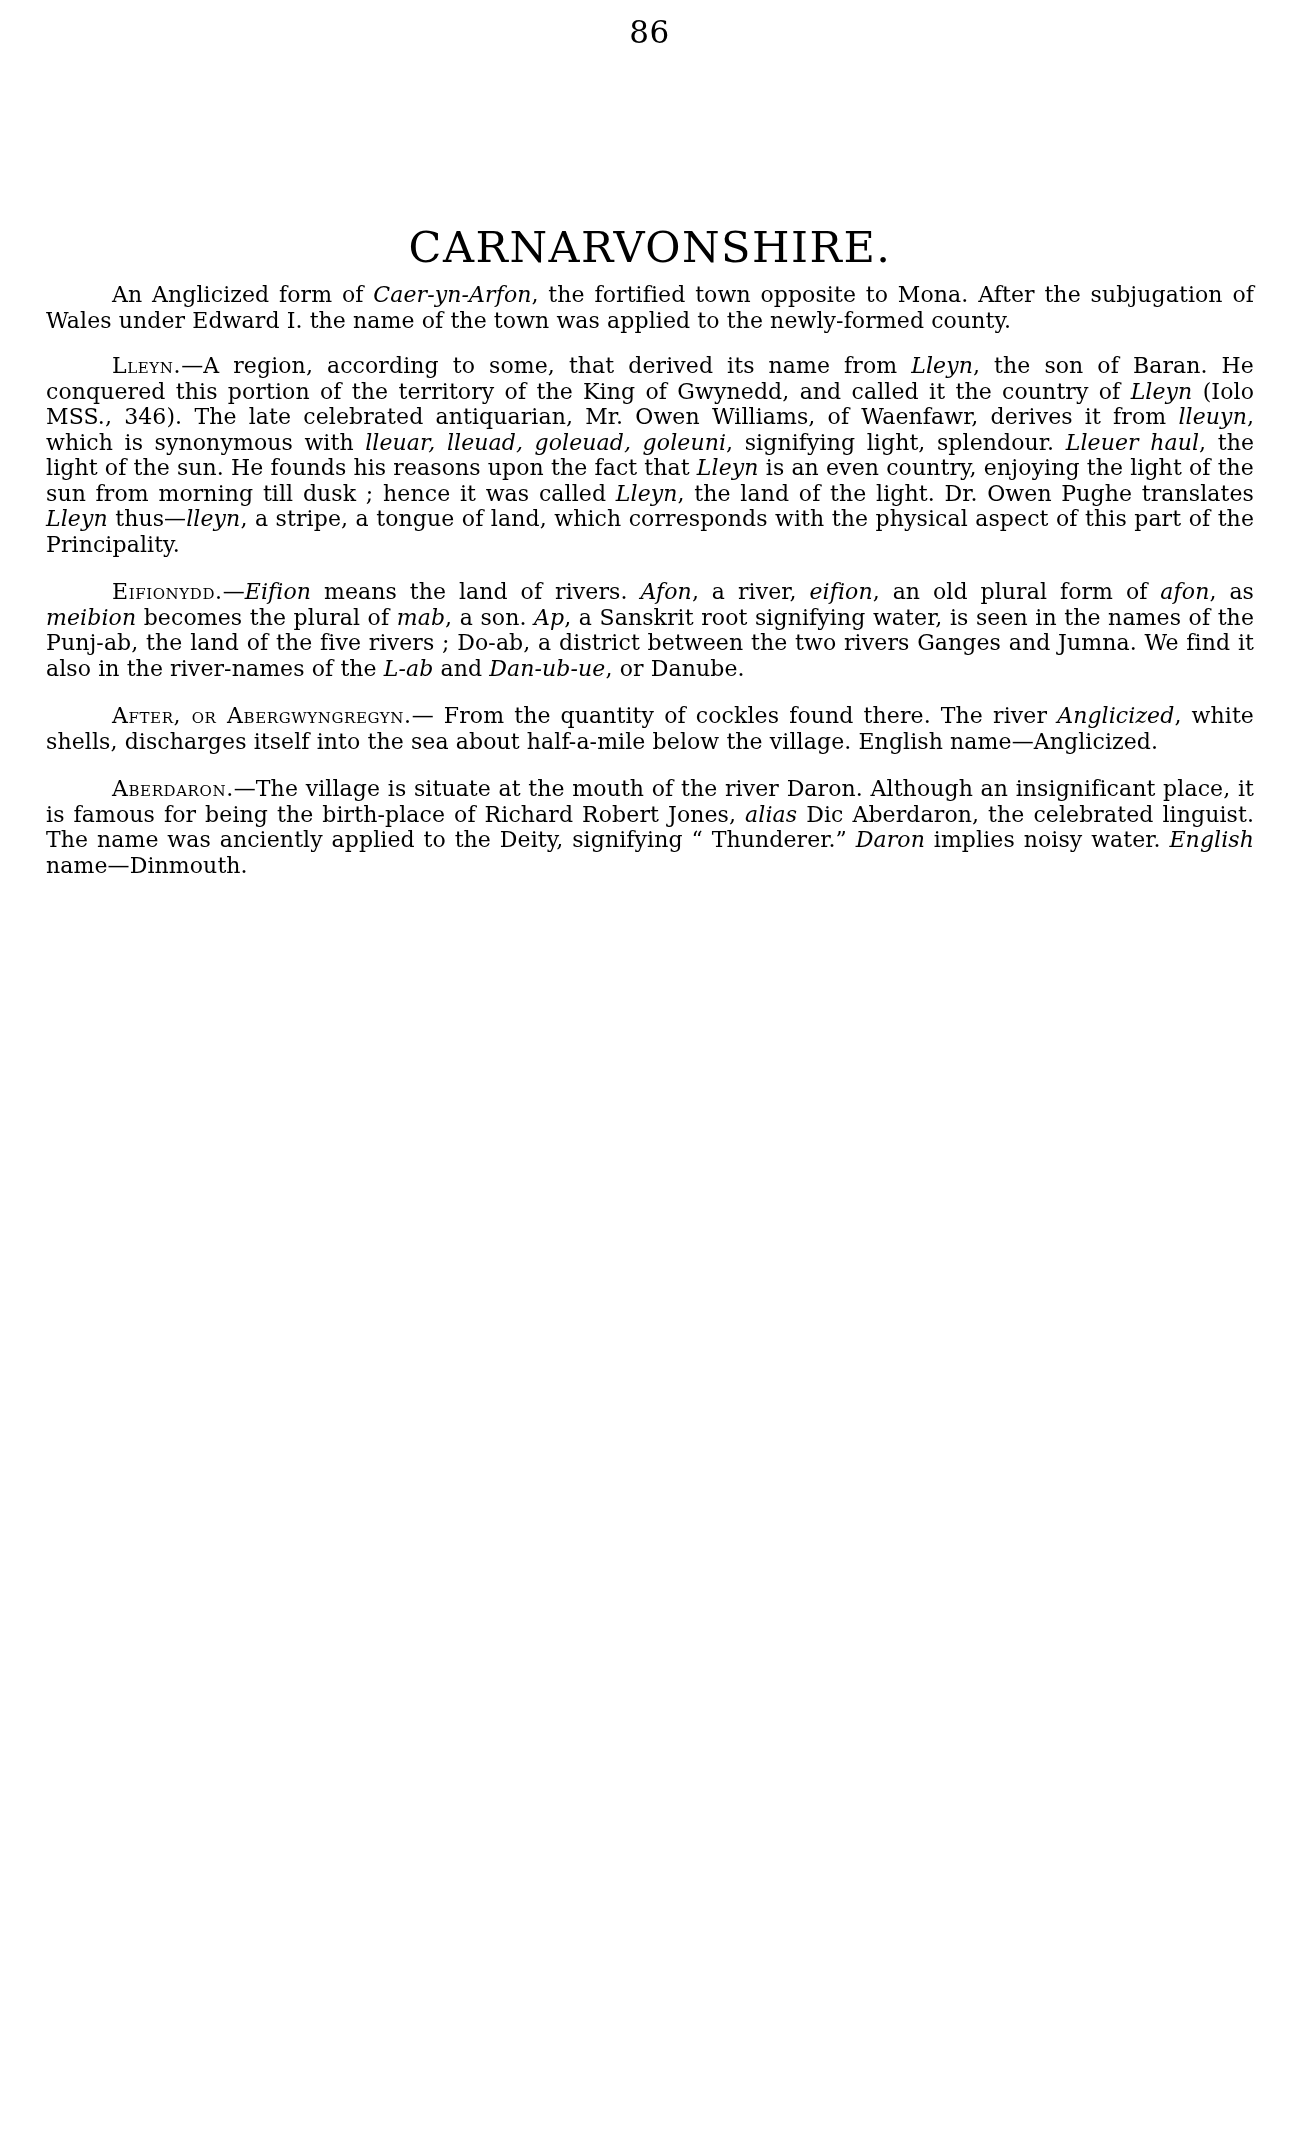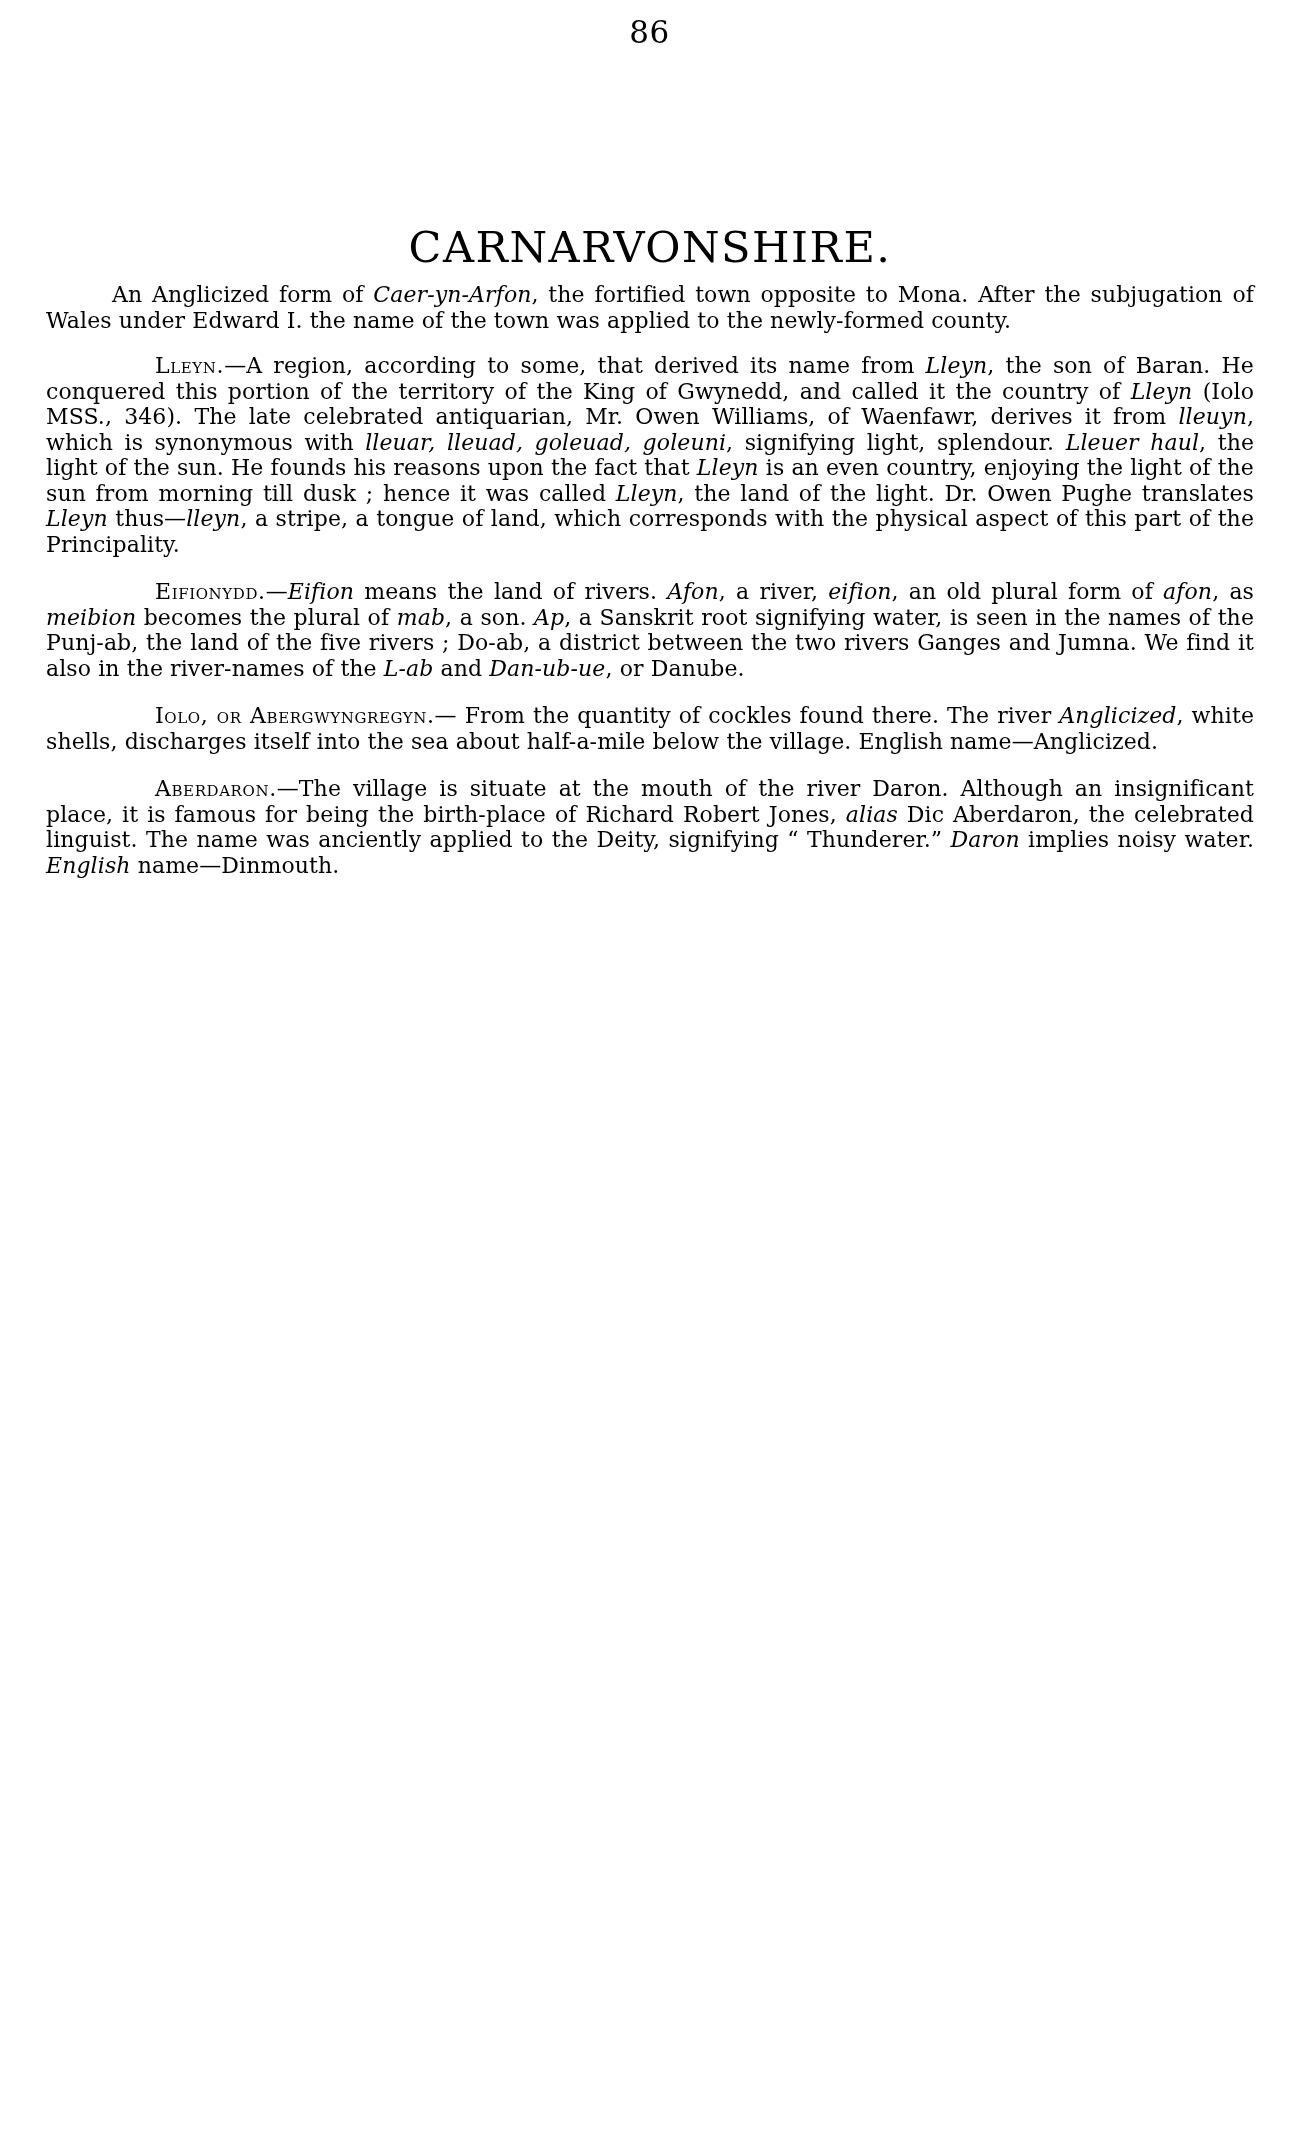--- a/index.html
+++ b/index.html
@@ -53,21 +53,20 @@
   p.para.tight {
     margin-bottom: 20px;
   }
   .indent {
     display: inline-block;
     width: 66px;
   }
   .sc {
     font-variant: small-caps;
     letter-spacing: 0.6px;
-    margin-left: 43px;
   }
   .it {
     font-style: italic;
   }
 </style>
 </head>
 <body>
 
 <div class="page">
 
@@ -76,18 +75,18 @@
   <div class="content">
 
     <h1 class="heading">CARNARVONSHIRE.</h1>
 
     <p class="para tight"><span class="indent"></span><span>An Anglicized form of </span><span class="it">Caer-yn-Arfon</span><span>, the fortified town opposite to Mona. After the subjugation of Wales under Edward I. the name of the town was applied to the newly-formed county.</span></p>
 
     <p class="para"><span class="indent"></span><span class="sc">Lleyn.</span><span>—</span><span>A region, according to some, that derived its name from </span><span class="it">Lleyn</span><span>, the son of Baran.  He conquered this portion of the territory of the King of Gwynedd, and called it the country of </span><span class="it">Lleyn</span><span> (Iolo MSS., 346). The late celebrated antiquarian, Mr. Owen Williams, of Waenfawr, derives it from </span><span class="it">lleuyn</span><span>, which is synonymous with </span><span class="it">lleuar, lleuad, goleuad, goleuni</span><span>, signifying light, splendour.  </span><span class="it">Lleuer haul</span><span>, the light of the sun.  He founds his reasons upon the fact that </span><span class="it">Lleyn</span><span> is an even country, enjoying the light of the sun from morning till dusk ; hence it was called </span><span class="it">Lleyn</span><span>, the land of the light.   Dr. Owen Pughe translates </span><span class="it">Lleyn</span><span> thus—</span><span class="it">lleyn</span><span>, a stripe, a tongue of land, which corresponds with the physical aspect of this part of the Principality.</span></p>
 
     <p class="para"><span class="indent"></span><span class="sc">Eifionydd.</span><span>—</span><span class="it">Eifion</span><span> means the land of rivers.  </span><span class="it">Afon</span><span>, a river, </span><span class="it">eifion</span><span>, an old plural form of </span><span class="it">afon</span><span>, as </span><span class="it">meibion</span><span> becomes the plural of </span><span class="it">mab</span><span>, a son.  </span><span class="it">Ap</span><span>, a Sanskrit root signifying water, is seen in the names of the Punj-ab, the land of the five rivers ; Do-ab, a district between the two rivers Ganges and Jumna.  We find it also in the river-names of the </span><span class="it">L-ab</span><span> and </span><span class="it">Dan-ub-ue</span><span>, or Danube.</span></p>
 
-    <p class="para"><span class="indent"></span><span class="sc">Iolo, or Abergwyngregyn.</span><span>—</span><span> From the quantity of cockles found there.  The river </span><span class="it">Anglicized</span><span>, white shells, discharges itself into the sea about half-a-mile below the village.  English name—Anglicized.</span></p>
+    <p class="para"><span class="indent"></span><span class="sc">After, or Abergwyngregyn.</span><span>—</span><span> From the quantity of cockles found there.  The river </span><span class="it">Anglicized</span><span>, white shells, discharges itself into the sea about half-a-mile below the village.  English name—Anglicized.</span></p>
 
     <p class="para"><span class="indent"></span><span class="sc">Aberdaron.</span><span>—</span><span>The village is situate at the mouth of the river Daron.  Although an insignificant place, it is famous for being the birth-place of Richard Robert Jones, </span><span class="it">alias</span><span> Dic Aberdaron, the celebrated linguist. The name was anciently applied to the Deity, signifying “ Thunderer.”   </span><span class="it">Daron</span><span> implies noisy water. </span><span class="it">English</span><span> name—Dinmouth.</span></p>
 
   </div>
 </div>
 
 </body></html>

